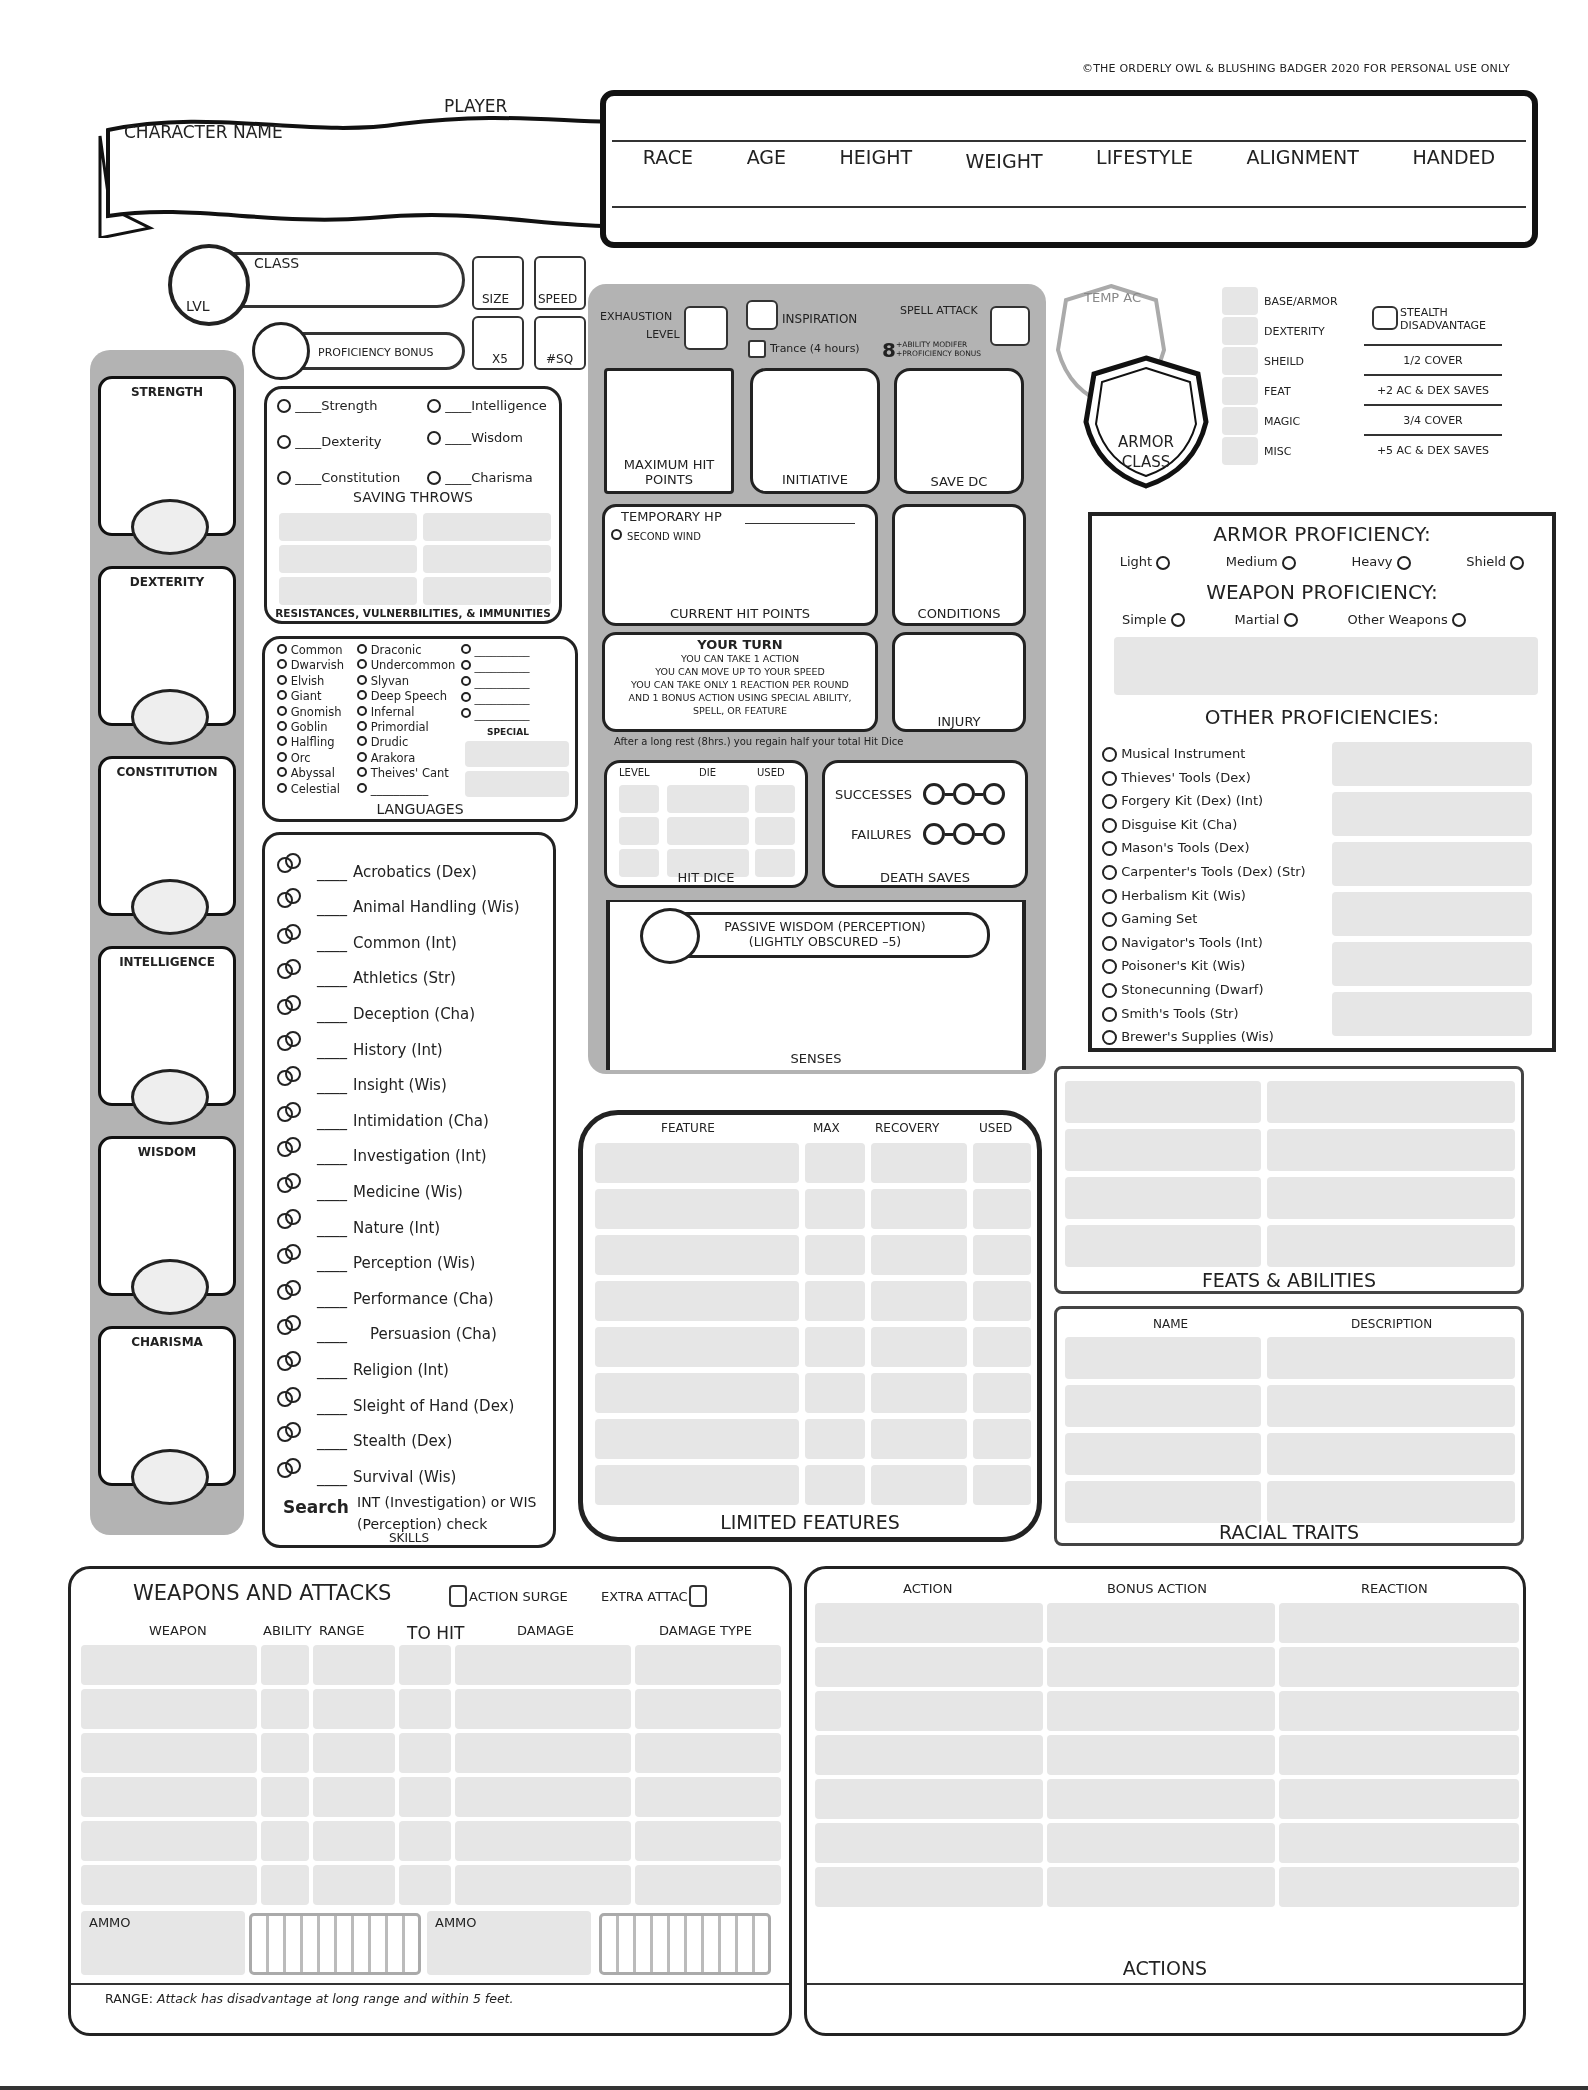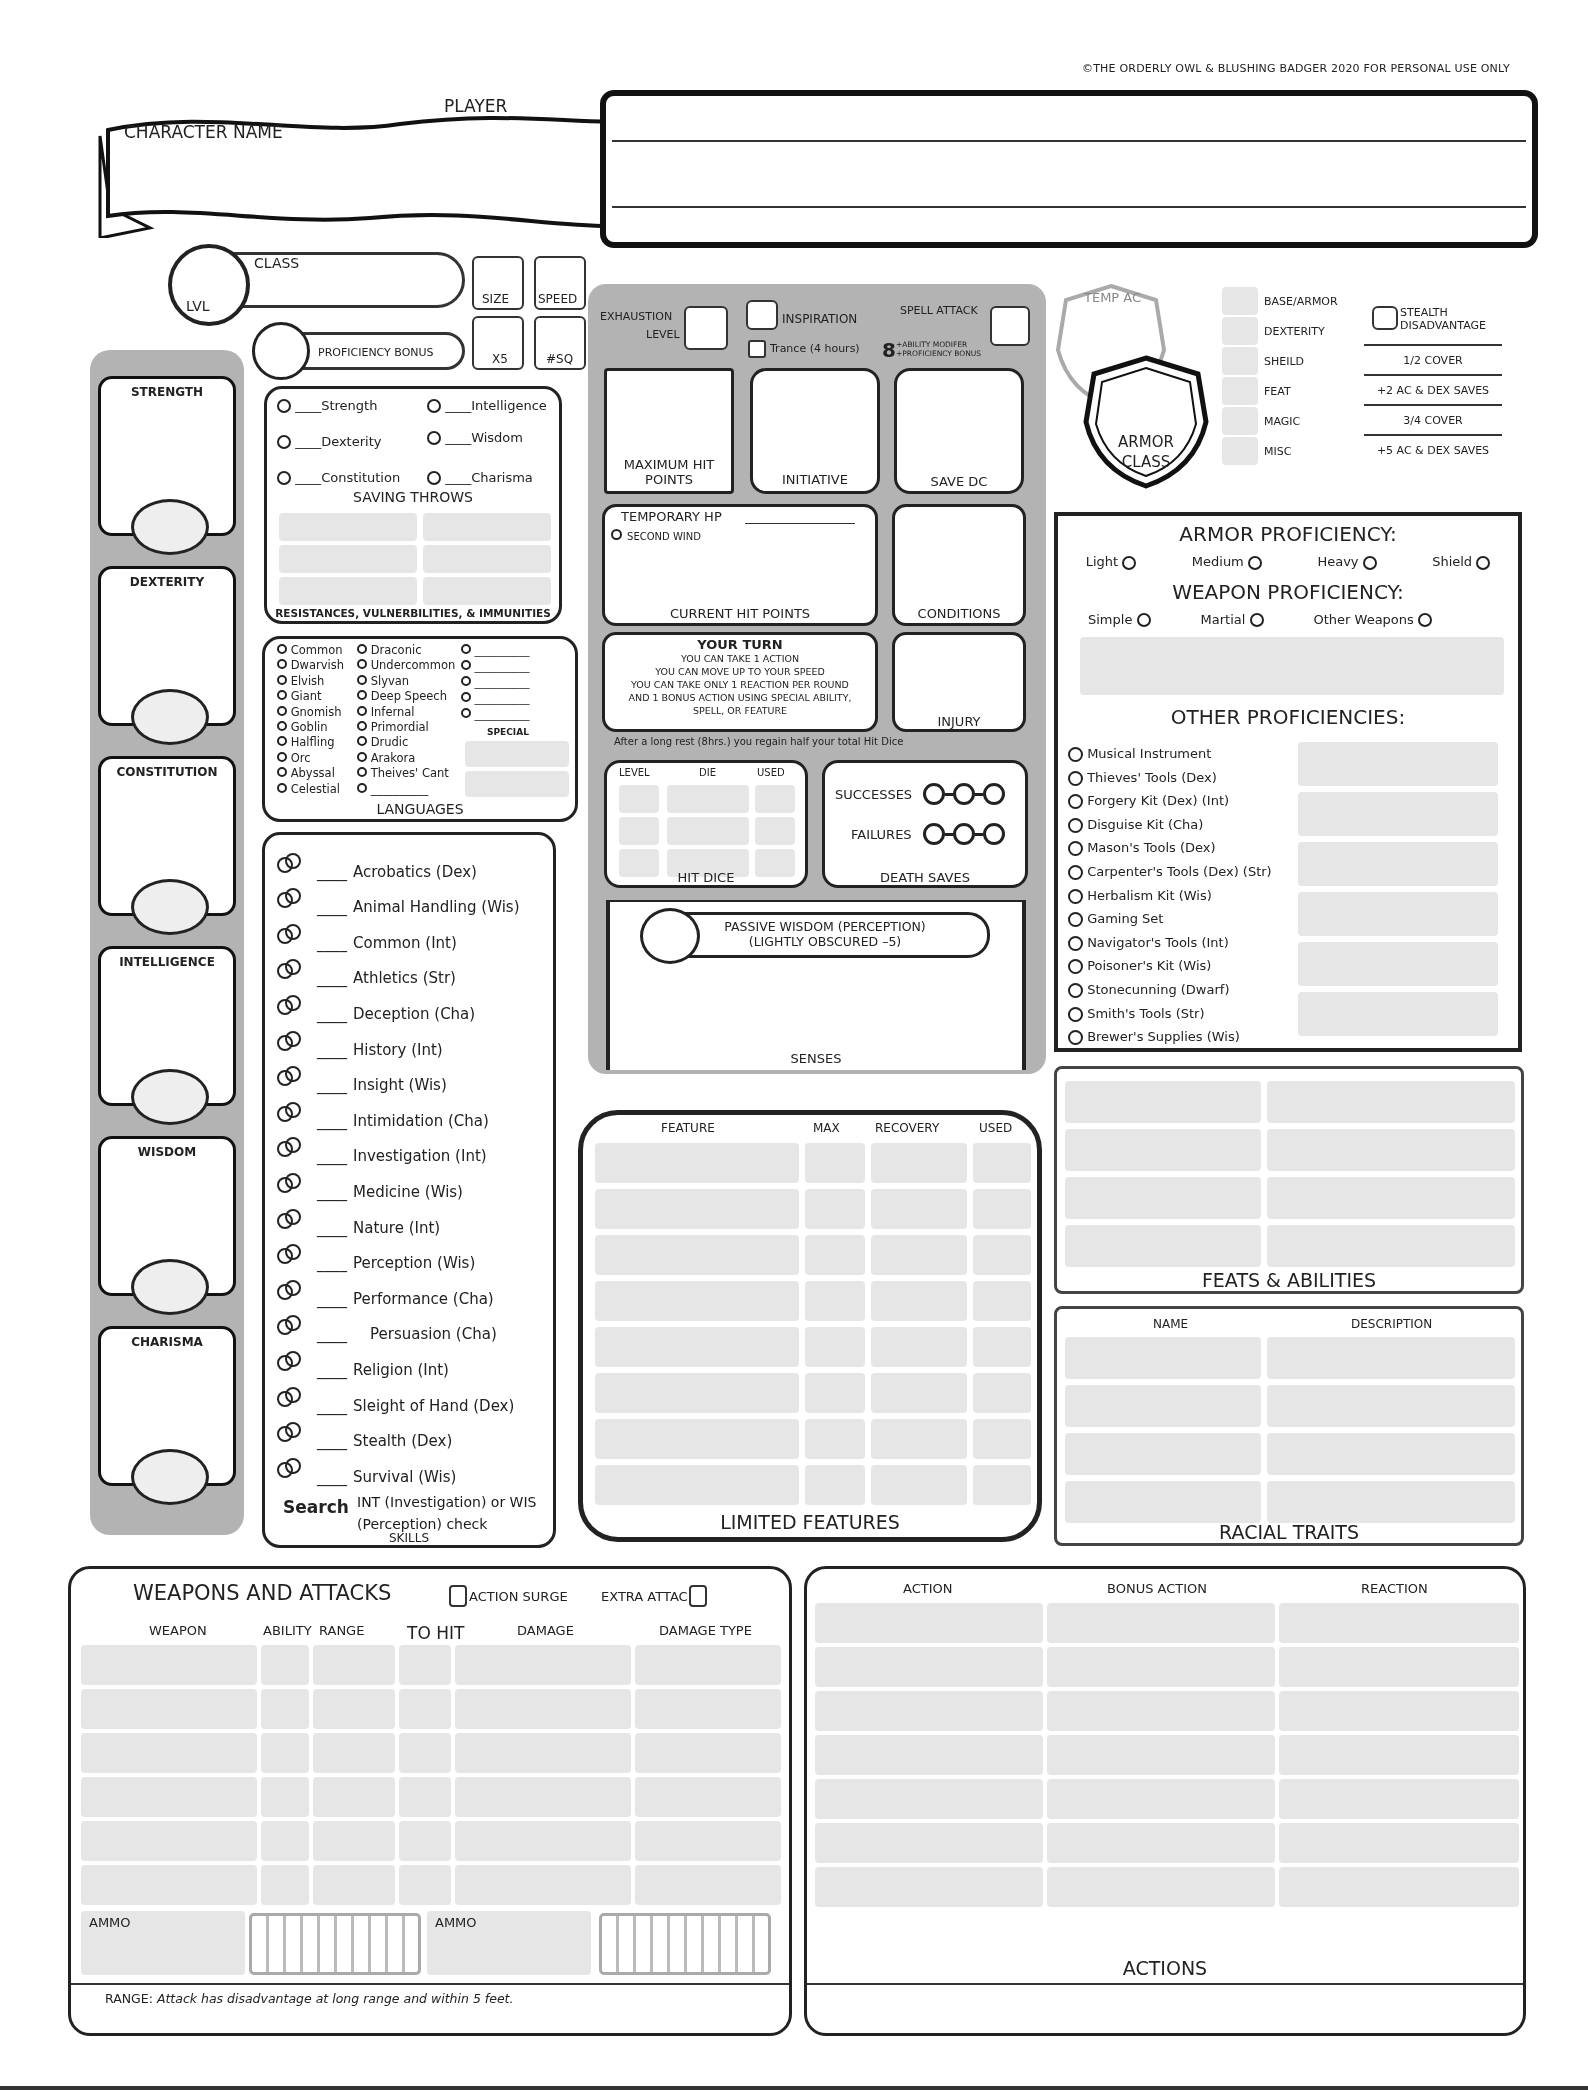--- a/index.html
+++ b/index.html
@@ -24,20 +24,29 @@
     <path d="M30 28 L30 130 L80 120 L40 100 Z" fill="#fff" stroke="#111" stroke-width="3"></path>
     <path d="M38 22 C140 0 240 30 330 16 C420 5 470 12 540 14 L540 118 C470 118 400 100 300 110 C200 118 120 95 38 108 Z" fill="#fff" stroke="#111" stroke-width="4"></path>
   </svg>
   <div class="abs t" style="left:54px;top:14px;font-size:17px">CHARACTER NAME</div>
   <div class="abs t" style="left:374px;top:-12px;font-size:17px">PLAYER</div>
 </div>
 
 <div class="abs" style="left:600px;top:90px;width:938px;height:158px;border:6px solid #111;border-radius:14px;background:#fff">
   <div class="abs" style="left:6px;right:6px;top:44px;border-top:2px solid #333"></div>
   <div class="abs" style="left:6px;right:6px;top:110px;border-top:2px solid #333"></div>
+  <div class="abs" style="left:0;right:0;top:50px;height:40px;display:flex;justify-content:space-around;padding:0 10px">
+    <span class="t" style="font-size:19px">RACE</span>
+    <span class="t" style="font-size:19px">AGE</span>
+    <span class="t" style="font-size:19px">HEIGHT</span>
+    <span class="t" style="font-size:19px;margin-top:4px">WEIGHT</span>
+    <span class="t" style="font-size:19px">LIFESTYLE</span>
+    <span class="t" style="font-size:19px">ALIGNMENT</span>
+    <span class="t" style="font-size:19px">HANDED</span>
+  </div>
 </div>
 
 <div class="abs boxthin" style="left:225px;top:252px;width:240px;height:56px;border-width:3px;border-radius:8px 30px 30px 8px">
   <span class="abs t" style="left:26px;top:0px;font-size:14px">CLASS</span>
 </div>
 <div class="abs ring" style="left:168px;top:244px;width:82px;height:82px;border-width:4px">
   <span class="abs t" style="left:14px;top:50px;font-size:14px">LVL</span>
 </div>
 <div class="abs boxthin" style="left:280px;top:332px;width:185px;height:38px;border-width:3px;border-radius:6px 20px 20px 6px">
   <span class="abs t" style="left:35px;top:11px;font-size:11px">PROFICIENCY BONUS</span>
@@ -430,21 +439,21 @@
       <span class="t" style="font-size:11px">+2 AC &amp; DEX SAVES</span>
     </div>
   <div style="border-top:2px solid #333;height:30px;display:flex;align-items:center;justify-content:center">
       <span class="t" style="font-size:11px">3/4 COVER</span>
     </div>
   <div style="border-top:2px solid #333;height:30px;display:flex;align-items:center;justify-content:center">
       <span class="t" style="font-size:11px">+5 AC &amp; DEX SAVES</span>
     </div>
 </div>
 
-<div class="abs" style="left:1054px;top:512px;width:468px;height:540px;border:4px solid #222;background:#fff">
+<div class="abs" style="left:1088px;top:512px;width:468px;height:540px;border:4px solid #222;background:#fff">
   <div class="t center" style="font-size:20px;margin-top:6px">ARMOR PROFICIENCY:</div>
   <div style="display:flex;justify-content:space-around;margin-top:8px;font-size:13px">
     <span><span class="t">Light</span> <span class="ring" style="width:14px;height:14px;vertical-align:middle"></span></span>
     <span><span class="t">Medium</span> <span class="ring" style="width:14px;height:14px;vertical-align:middle"></span></span>
     <span><span class="t">Heavy</span> <span class="ring" style="width:14px;height:14px;vertical-align:middle"></span></span>
     <span><span class="t">Shield</span> <span class="ring" style="width:14px;height:14px;vertical-align:middle"></span></span>
   </div>
   <div class="t center" style="font-size:20px;margin-top:10px">WEAPON PROFICIENCY:</div>
   <div style="display:flex;gap:50px;margin-top:8px;margin-left:30px;font-size:13px">
     <span><span class="t">Simple</span> <span class="ring" style="width:14px;height:14px;vertical-align:middle"></span></span>

